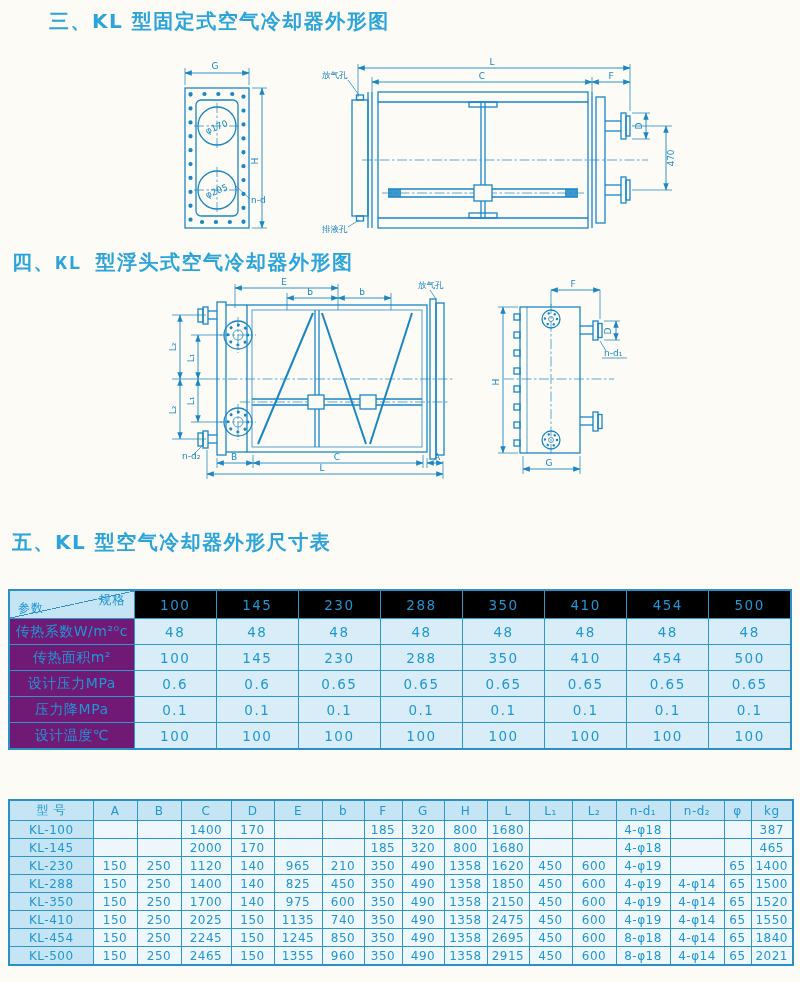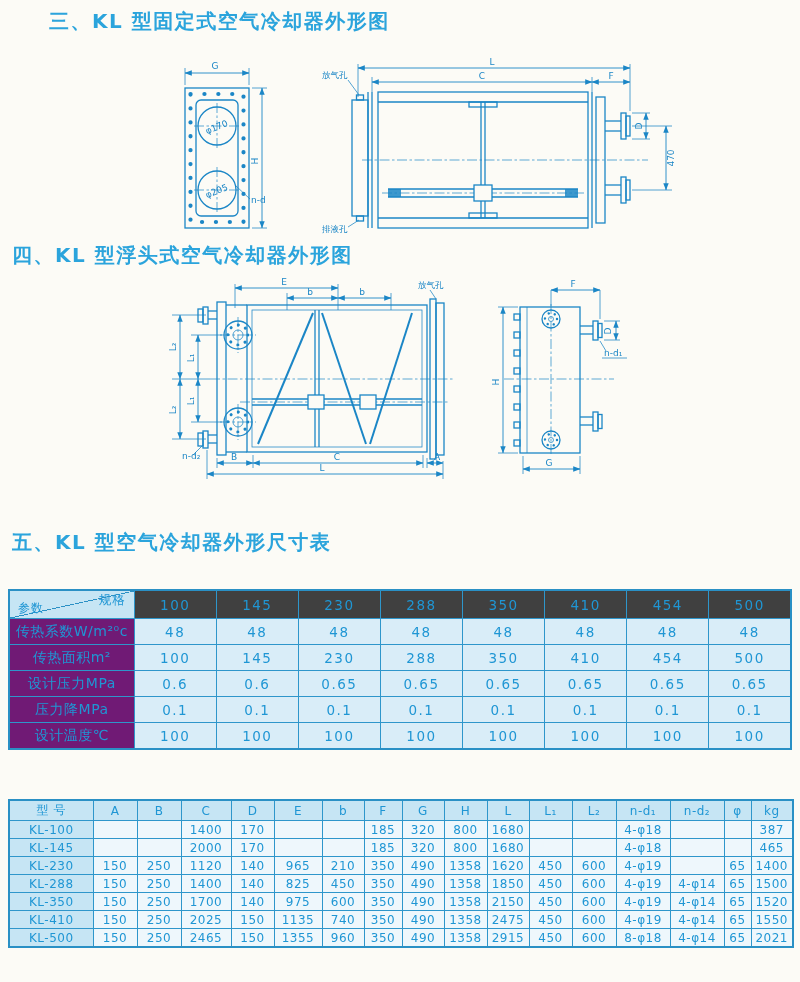--- a/index.html
+++ b/index.html
@@ -1,21 +1,21 @@
 <!DOCTYPE html>
 <html><head>
 <meta charset="utf-8">
 <style>
   html,body{margin:0;padding:0;}
   body{width:800px;height:982px;background:#fcfbf6;font-family:"Liberation Sans",sans-serif;}
   #page{position:relative;width:800px;height:982px;overflow:hidden;background:#fcfbf6;}
   .sec-title{position:absolute;left:12px;color:#2ba4dc;font-weight:bold;font-size:20px;
     letter-spacing:1.5px;font-family:"DejaVu Sans",sans-serif;white-space:nowrap;}
   #title3{top:8px;margin-left:37px;}
-  #title4{top:242px;}
+  #title4{top:249px;font-family:Liberation Mono, monospace;}
   #title5{top:529px;}
   svg.drawing{position:absolute;left:0;}
   #drawing1{top:55px;}
   #drawing2{top:278px;}
   
   .ln{stroke:#1b86c6;stroke-width:1.3;fill:none;}
   .ln2{stroke:#1b86c6;stroke-width:2;fill:none;}
   .lnthin{stroke:#1b86c6;stroke-width:0.75;fill:none;}
   .cl{stroke:#1b86c6;stroke-width:0.7;fill:none;stroke-dasharray:10 2.5 2.5 2.5;}
   .dim{stroke:#1b86c6;stroke-width:0.9;fill:none;}
@@ -25,21 +25,21 @@
   text.cjk{font-size:8.5px;}
   
   table{position:absolute;left:8px;border-collapse:collapse;table-layout:fixed;
     font-family:"DejaVu Sans",sans-serif;color:#1f96d4;}
   #table1{top:589px;width:784px;border:2.5px solid #2a90c5;background:#d9edf8;}
   #table2{top:799px;width:784px;border:2.5px solid #2a90c5;background:#eef7fc;}
   #table1 th,#table1 td{border:1.4px solid #2e96cb;height:25px;font-size:13.5px;
     text-align:center;letter-spacing:1.5px;font-weight:normal;padding:0;}
   #table1 thead th{height:27px;}
   #table1 tbody th{background:#701a75;letter-spacing:0.5px;font-size:14px;}
-  #table1 thead{background:#404040;}
+  #table1 thead{background:#000000;}
   #table2 th,#table2 td{border:1.4px solid #2e96cb;height:17px;font-size:12px;
     text-align:center;letter-spacing:0.5px;font-weight:normal;padding:0;white-space:nowrap;}
   #table2 thead th{height:19px;background:#c6e5f4;}
   #table2 tbody th{background:#c6e5f4;font-size:12px;}
   .diag{position:relative;padding:0;background-color:#c6e5f4;
     background-image:linear-gradient(to bottom right,transparent 49.2%,#2a90c5 49.2%,#2a90c5 50.9%,transparent 50.9%);}
   .diag-top{position:absolute;top:1px;right:8px;font-size:12.5px;letter-spacing:1px;}
   .diag-bot{position:absolute;bottom:1px;left:8px;font-size:12px;letter-spacing:1px;text-align:right;}
 </style>
 </head>
@@ -519,20 +519,39 @@
           <td>1358</td>
           <td>2475</td>
           <td>450</td>
           <td>600</td>
           <td>4-φ19</td>
           <td>4-φ14</td>
           <td>65</td>
           <td>1550</td>
         </tr>
         <tr>
+          <th>KL-454</th>
+          <td>150</td>
+          <td>250</td>
+          <td>2245</td>
+          <td>150</td>
+          <td>1245</td>
+          <td>850</td>
+          <td>350</td>
+          <td>490</td>
+          <td>1358</td>
+          <td>2695</td>
+          <td>450</td>
+          <td>600</td>
+          <td>8-φ18</td>
+          <td>4-φ14</td>
+          <td>65</td>
+          <td>1840</td>
+        </tr>
+        <tr>
           <th>KL-500</th>
           <td>150</td>
           <td>250</td>
           <td>2465</td>
           <td>150</td>
           <td>1355</td>
           <td>960</td>
           <td>350</td>
           <td>490</td>
           <td>1358</td>

